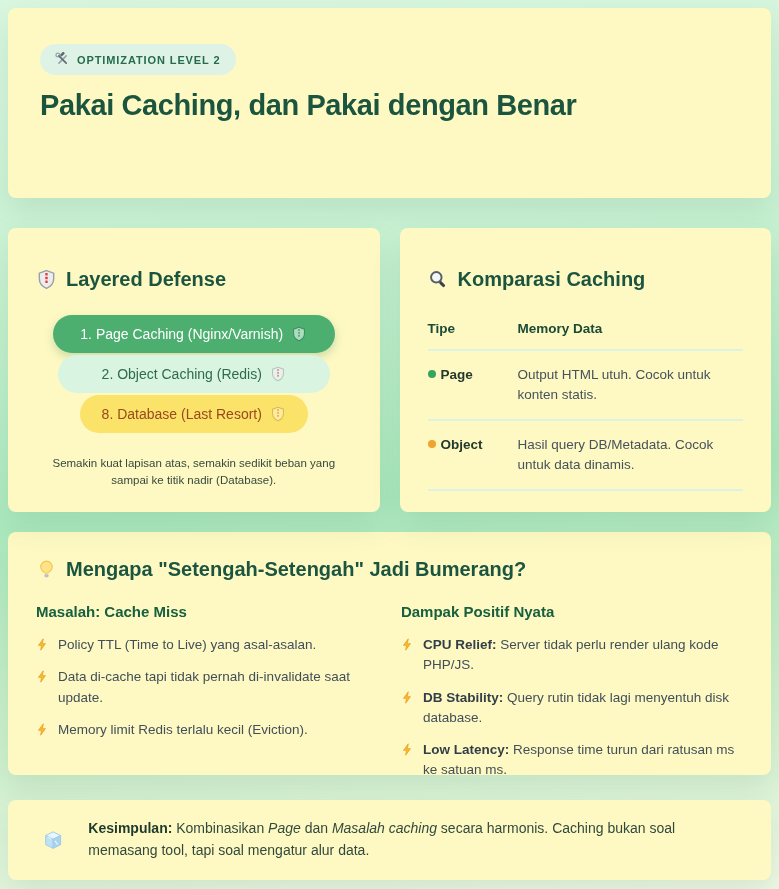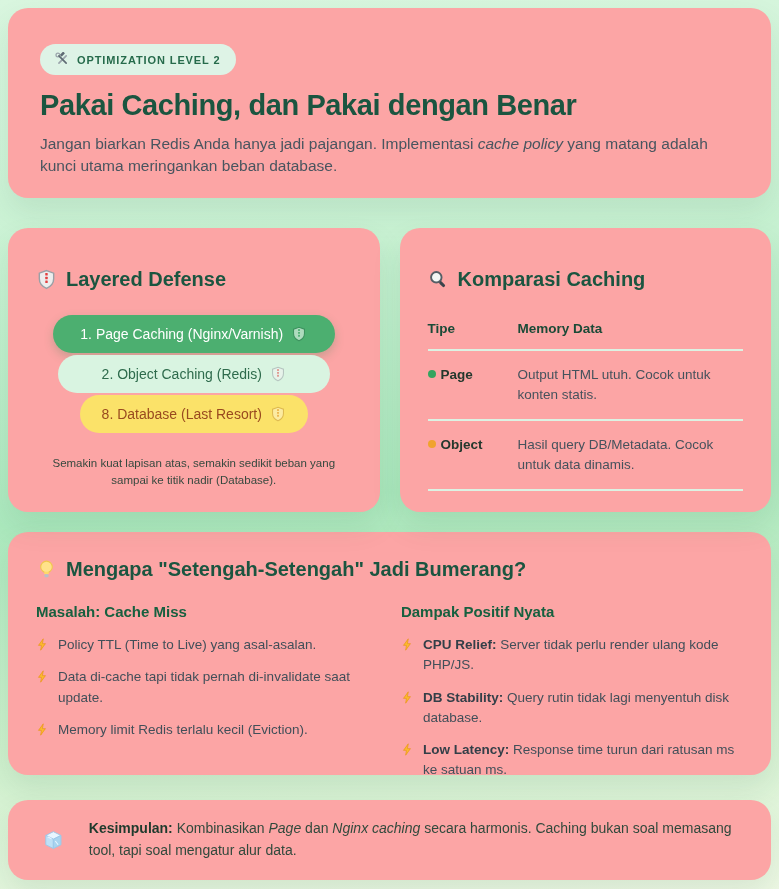--- a/index.html
+++ b/index.html
@@ -4,22 +4,22 @@
 <style>
   * { margin:0; padding:0; box-sizing:border-box; }
   html,body { width:779px; height:889px; }
   body {
     font-family:"Liberation Sans", sans-serif;
     background:linear-gradient(175deg, #d9f6df 0%, #c9f2d3 28%, #ace9be 55%, #cdf0cc 78%, #eef8e4 100%);
     color:#2d4a3c;
   }
   .page { padding:8px; height:100%; }
   .card {
-    background:#fca5a5;
-    border-radius:20px;
+    background:#fef9c3;
+    border-radius:8px;
     box-shadow:0 14px 30px rgba(25,90,55,.10);
   }
 
   
   .hero { height:190px; padding:36px 32px; }
   .badge {
     display:inline-flex; align-items:center; gap:7px;
     background:#def3e6; border-radius:999px; padding:8px 15px;
   }
   .badge-label {
@@ -97,21 +97,20 @@
     <div class="badge">
       <svg width="15" height="15" viewBox="0 0 24 24">
         <rect x="10.8" y="2.5" width="2.6" height="19" rx="1.3" transform="rotate(45 12 12)" fill="#9aa4ab"></rect>
         <circle cx="4.6" cy="4.6" r="3" fill="none" stroke="#9aa4ab" stroke-width="2"></circle>
         <rect x="10.8" y="2.5" width="2.6" height="19" rx="1.3" transform="rotate(-45 12 12)" fill="#5f6b74"></rect>
         <rect x="8.2" y="1.2" width="7.6" height="4.2" rx="1" transform="rotate(-45 12 3.5)" fill="#5f6b74"></rect>
       </svg>
       <span class="badge-label">OPTIMIZATION LEVEL 2</span>
     </div>
     <h1 class="hero-title"><span>Pakai </span><span class="em">Caching,</span><span> dan Pakai dengan Benar</span></h1>
-    <p class="hero-sub"><span>Jangan biarkan Redis Anda hanya jadi pajangan. Implementasi </span><span class="italic">cache policy</span><span> yang matang adalah kunci utama meringankan beban database.</span></p>
   </div>
 
   <div class="row">
 
     <div class="card">
       <div class="card-heading">
         <svg width="21" height="21" viewBox="0 0 24 24">
           <path d="M12 1.8l8.2 3v6.4c0 5.2-3.4 8.9-8.2 11-4.8-2.1-8.2-5.8-8.2-11V4.8z" fill="#ededed" stroke="#9aa0a6" stroke-width="1.6"></path>
           <rect x="10.6" y="4.6" width="2.8" height="2.9" rx=".6" fill="#e34040"></rect>
           <rect x="10.6" y="8.9" width="2.8" height="2.9" rx=".6" fill="#e34040"></rect>
@@ -231,16 +230,16 @@
     </div>
   </div>
 
   <div class="card final">
     <svg width="30" height="30" viewBox="0 0 24 24">
       <polygon points="4,7.2 12,3.2 20,7.2 12,11.2" fill="#e8f6ff" stroke="#9cc9ea" stroke-width="1"></polygon>
       <polygon points="4,7.2 12,11.2 12,21 4,17" fill="#bfe1f6" stroke="#9cc9ea" stroke-width="1"></polygon>
       <polygon points="20,7.2 12,11.2 12,21 20,17" fill="#a9d4ef" stroke="#9cc9ea" stroke-width="1"></polygon>
       <path d="M6 8.6l4 2M14 13l3 4" stroke="#eaf6ff" stroke-width="1.1" fill="none"></path>
     </svg>
-    <p class="final-text"><b>Kesimpulan:</b><span> Kombinasikan </span><span class="italic">Page</span><span> dan </span><span class="italic">Nginx caching</span><span> secara harmonis. Caching bukan soal memasang tool, tapi soal mengatur alur data.</span></p>
+    <p class="final-text"><b>Kesimpulan:</b><span> Kombinasikan </span><span class="italic">Page</span><span> dan </span><span class="italic">Masalah caching</span><span> secara harmonis. Caching bukan soal memasang tool, tapi soal mengatur alur data.</span></p>
   </div>
 
 </div>
 
 </body></html>

